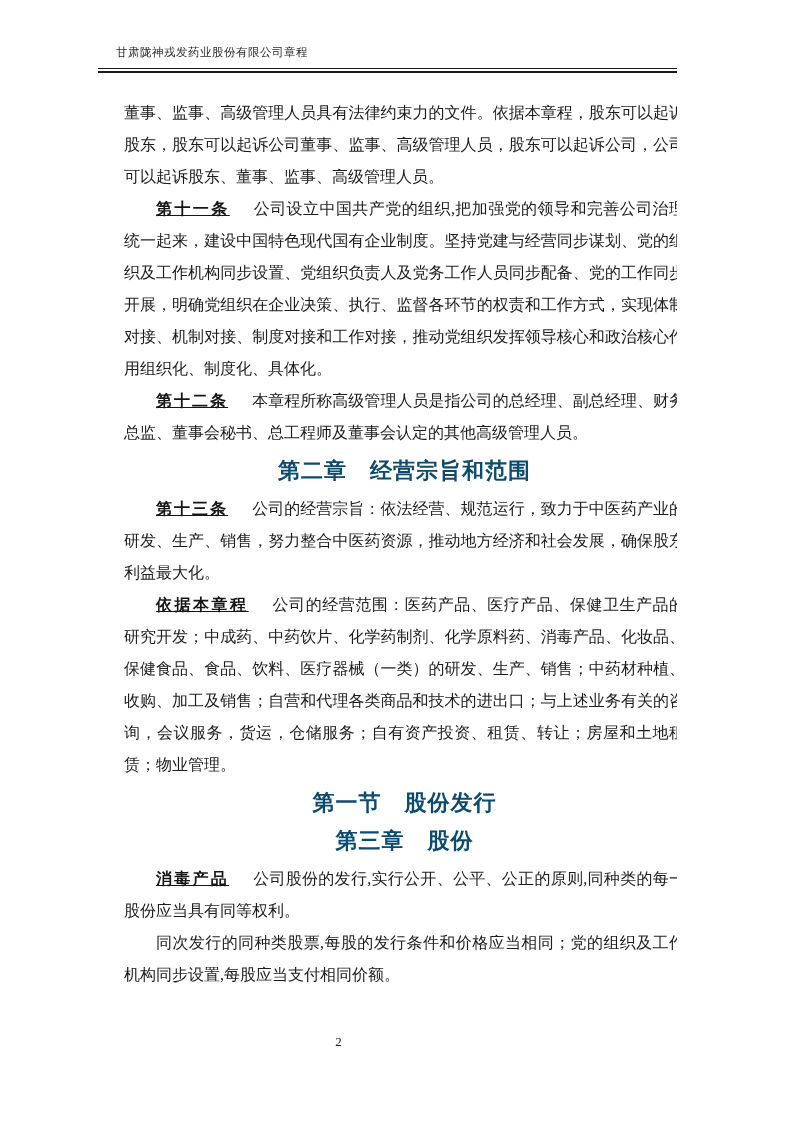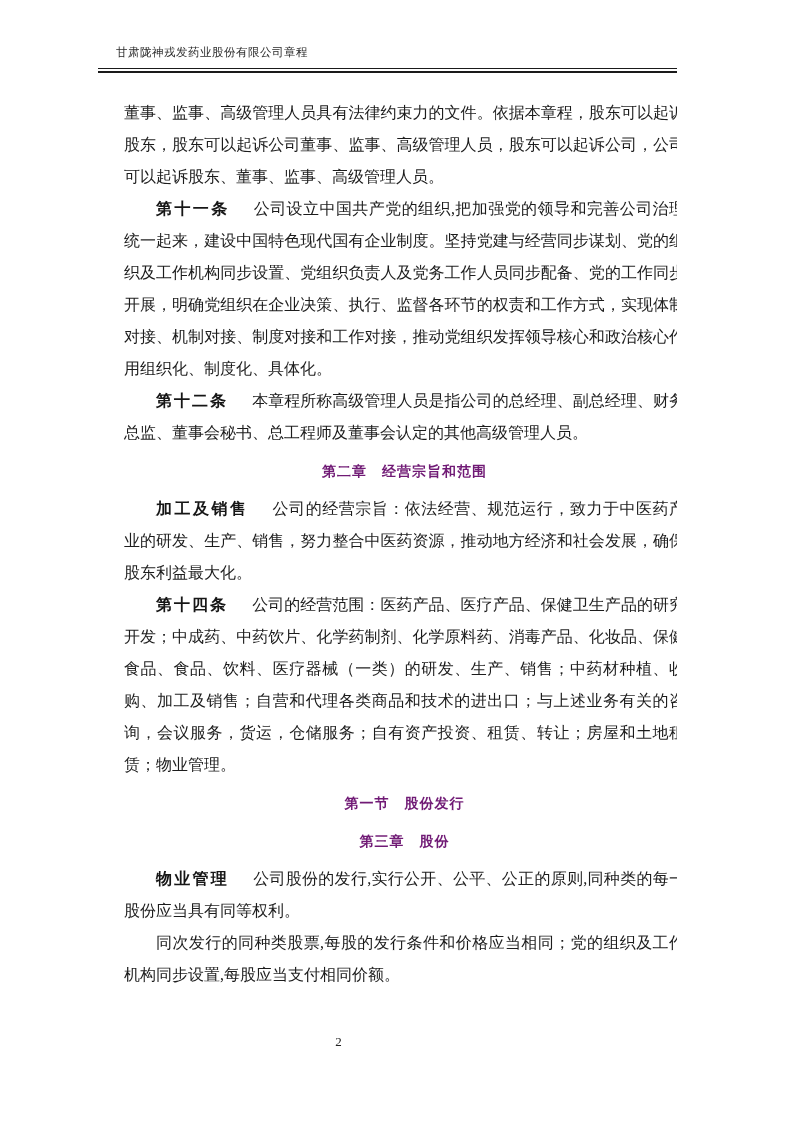--- a/index.html
+++ b/index.html
@@ -28,31 +28,32 @@
     text-justify:inter-ideograph;
   }
   .para{margin:0;text-indent:32px;}
   .para.no-indent{text-indent:0;}
   .article-label{
     font-family:"Liberation Sans","DejaVu Sans",sans-serif;
     font-weight:bold;
     letter-spacing:2px;
     margin-right:24px;
     color:#161616;
+    text-decoration:underline;
   }
   .heading{
     margin:6px 0;
-    font-size:14px;
+    font-size:22px;
     font-weight:bold;
     text-align:center;
     text-indent:0;
     line-height:32px;
     letter-spacing:1px;
     font-family:"Liberation Sans","DejaVu Sans",sans-serif;
-    color:#701a75;
+    color:#0c4a6e;
   }
   .page-number{
     position:absolute;left:0;top:1034px;width:100%;
     text-align:center;font-size:13px;color:#222222;
   }
 </style>
 </head>
 <body>
 
 <div class="page">
@@ -63,30 +64,30 @@
   <div class="content">
 
     <p class="para no-indent">董事、监事、高级管理人员具有法律约束力的文件。依据本章程，股东可以起诉股东，股东可以起诉公司董事、监事、高级管理人员，股东可以起诉公司，公司可以起诉股东、董事、监事、高级管理人员。</p>
 
     <p class="para"><span class="article-label">第十一条</span><span>公司设立中国共产党的组织,把加强党的领导和完善公司治理统一起来，建设中国特色现代国有企业制度。坚持党建与经营同步谋划、党的组织及工作机构同步设置、党组织负责人及党务工作人员同步配备、党的工作同步开展，明确党组织在企业决策、执行、监督各环节的权责和工作方式，实现体制对接、机制对接、制度对接和工作对接，推动党组织发挥领导核心和政治核心作用组织化、制度化、具体化。</span></p>
 
     <p class="para"><span class="article-label">第十二条</span><span>本章程所称高级管理人员是指公司的总经理、副总经理、财务总监、董事会秘书、总工程师及董事会认定的其他高级管理人员。</span></p>
 
     <p class="heading">第二章　经营宗旨和范围</p>
 
-    <p class="para"><span class="article-label">加工及销售</span><span>公司的经营宗旨：依法经营、规范运行，致力于中医药产业的研发、生产、销售，努力整合中医药资源，推动地方经济和社会发展，确保股东利益最大化。</span></p>
+    <p class="para"><span class="article-label">第十三条</span><span>公司的经营宗旨：依法经营、规范运行，致力于中医药产业的研发、生产、销售，努力整合中医药资源，推动地方经济和社会发展，确保股东利益最大化。</span></p>
 
-    <p class="para"><span class="article-label">第十四条</span><span>公司的经营范围：医药产品、医疗产品、保健卫生产品的研究开发；中成药、中药饮片、化学药制剂、化学原料药、消毒产品、化妆品、保健食品、食品、饮料、医疗器械（一类）的研发、生产、销售；中药材种植、收购、加工及销售；自营和代理各类商品和技术的进出口；与上述业务有关的咨询，会议服务，货运，仓储服务；自有资产投资、租赁、转让；房屋和土地租赁；物业管理。</span></p>
+    <p class="para"><span class="article-label">依据本章程</span><span>公司的经营范围：医药产品、医疗产品、保健卫生产品的研究开发；中成药、中药饮片、化学药制剂、化学原料药、消毒产品、化妆品、保健食品、食品、饮料、医疗器械（一类）的研发、生产、销售；中药材种植、收购、加工及销售；自营和代理各类商品和技术的进出口；与上述业务有关的咨询，会议服务，货运，仓储服务；自有资产投资、租赁、转让；房屋和土地租赁；物业管理。</span></p>
 
     <p class="heading">第一节　股份发行</p>
 
     <p class="heading">第三章　股份</p>
 
 
-    <p class="para"><span class="article-label">物业管理</span><span>公司股份的发行,实行公开、公平、公正的原则,同种类的每一股份应当具有同等权利。</span></p>
+    <p class="para"><span class="article-label">消毒产品</span><span>公司股份的发行,实行公开、公平、公正的原则,同种类的每一股份应当具有同等权利。</span></p>
 
     <p class="para">同次发行的同种类股票,每股的发行条件和价格应当相同；党的组织及工作机构同步设置,每股应当支付相同价额。</p>
 
   </div>
 
   <div class="page-number">2</div>
 
 </div>
 
 </body></html>

